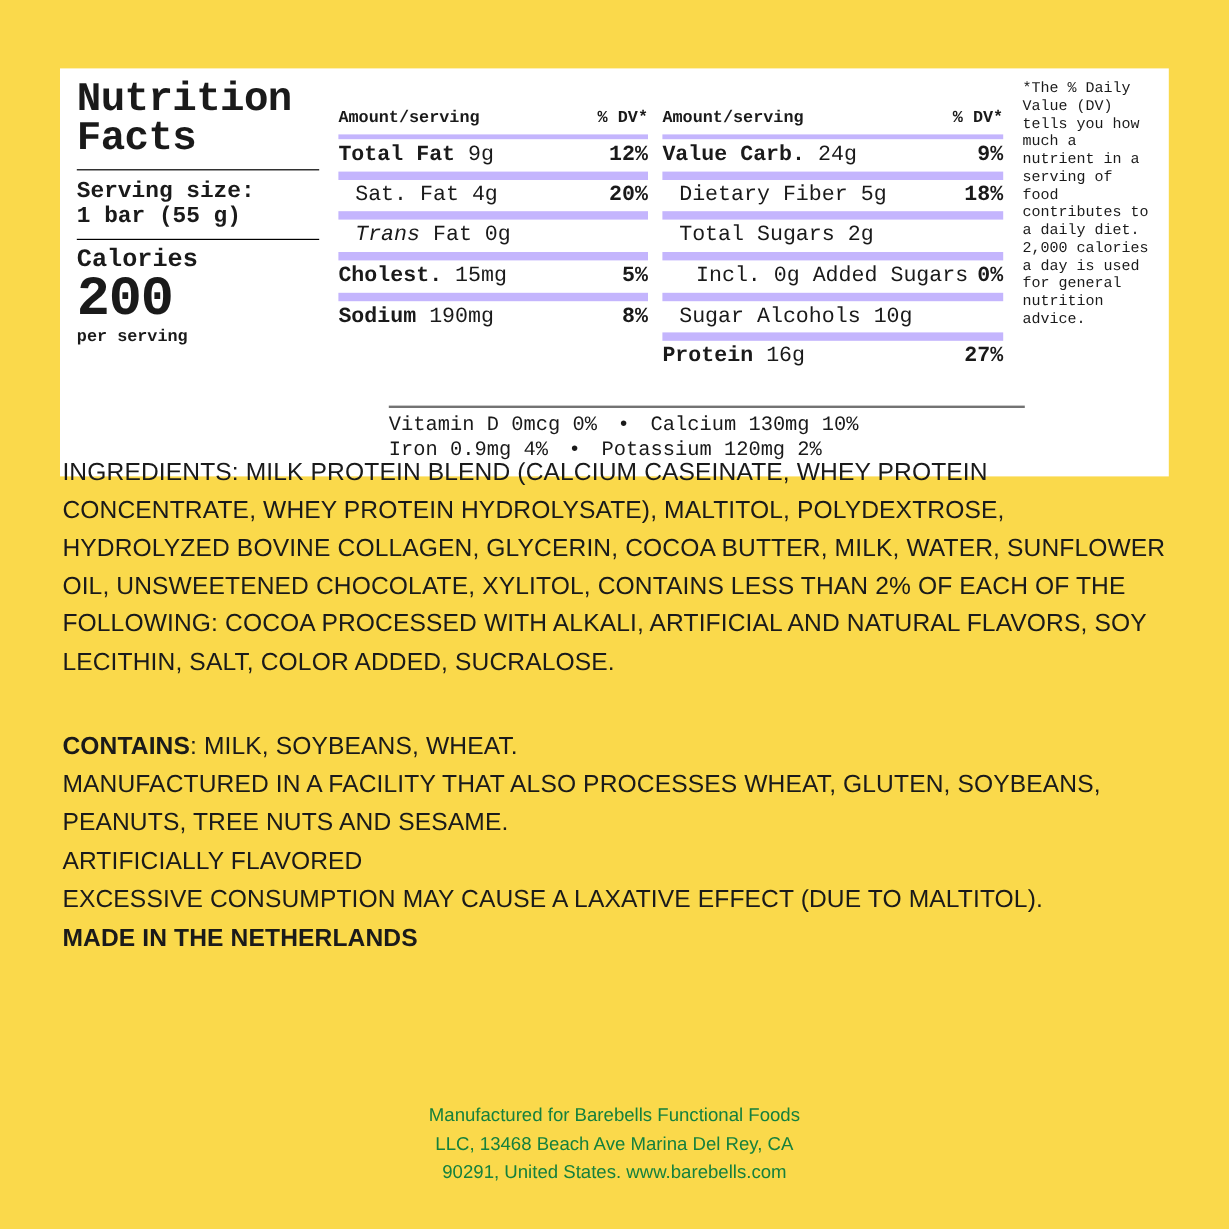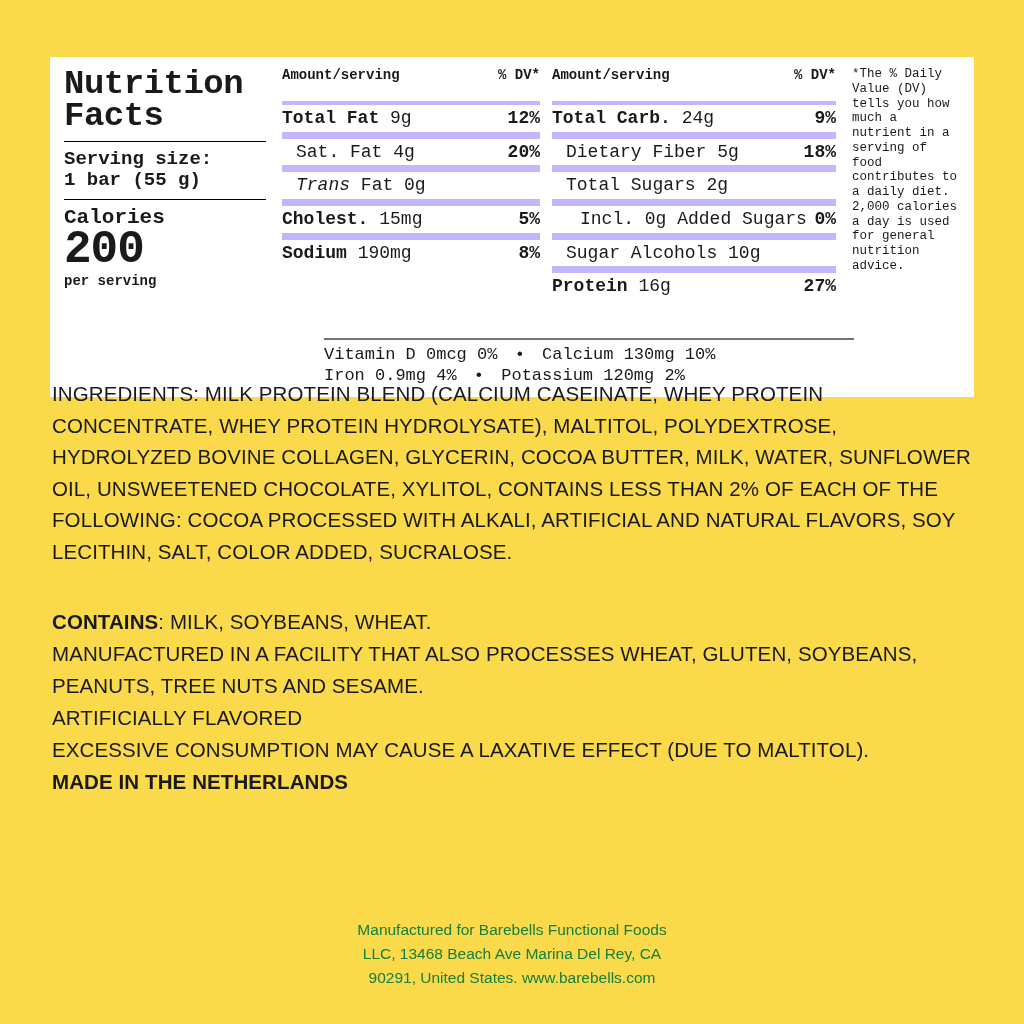--- a/index.html
+++ b/index.html
@@ -90,21 +90,22 @@
     flex-direction: column;
   }
   .col-nutrients.second {
     width: 296px;
   }
   .hdr-row {
     display: flex;
     justify-content: space-between;
     font-weight: bold;
     font-size: 14px;
-    padding-bottom: 18px;
+    padding-bottom: 5px;
+    margin-top: 24px;
   }
   .nrow {
     display: flex;
     justify-content: space-between;
     align-items: center;
     border-top: 7px solid #c4b5fd;
     padding: 3px 0 3px 0;
     font-size: 18px;
     line-height: 1.15;
   }
@@ -232,21 +233,21 @@
       <div class="spacer-fill"></div>
     </div>
 
     <div class="col-nutrients second">
       <div class="hdr-row">
         <span>Amount/serving</span>
         <span>% DV*</span>
       </div>
 
       <div class="nrow thick">
-        <span class="nm"><b>Total Carb.</b>
+        <span class="nm"><b>Value Carb.</b>
           <span>24g</span></span>
         <span class="dv">9%</span>
       </div>
 
       <div class="nrow indent1">
         <span class="nm"><span>Dietary Fiber</span>
           <span>5g</span></span>
         <span class="dv">18%</span>
       </div>
 

